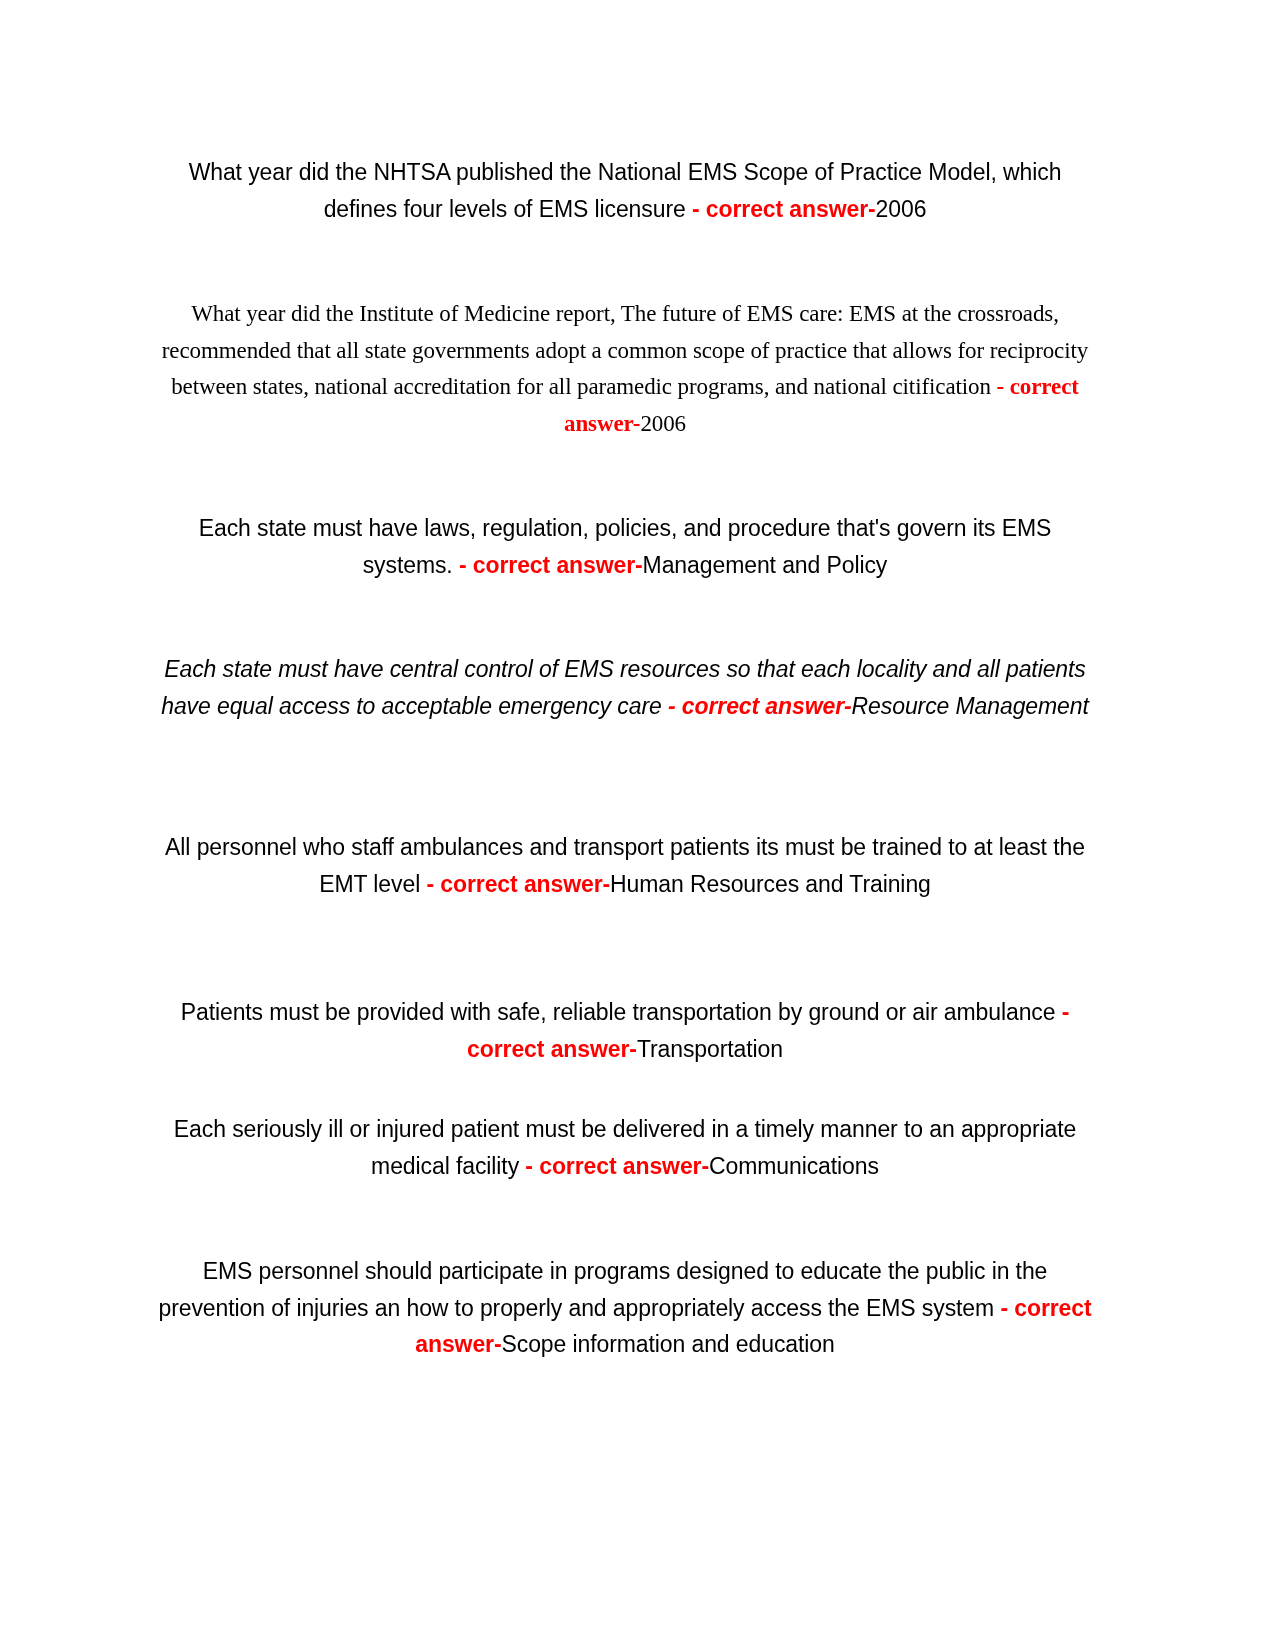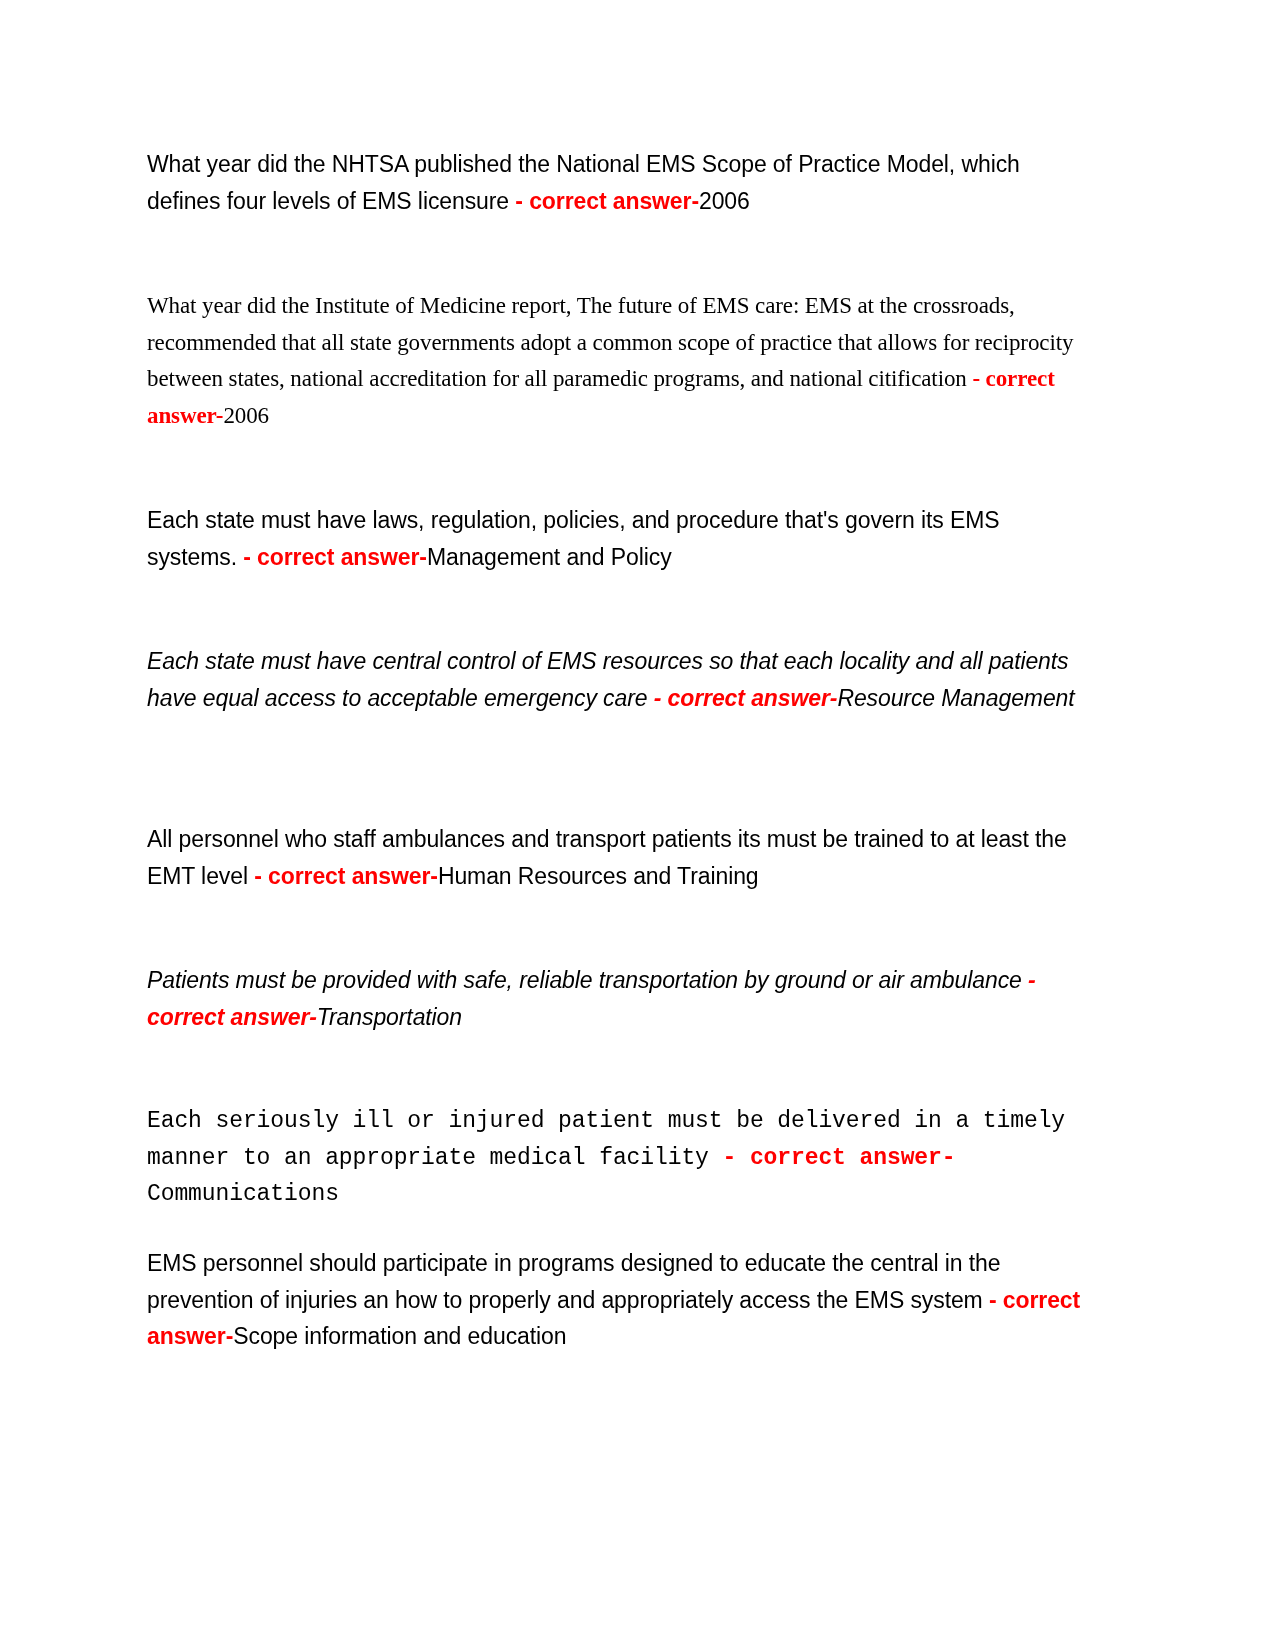--- a/index.html
+++ b/index.html
@@ -5,38 +5,39 @@
     html, body { margin: 0; padding: 0; background: #ffffff; }
     body {
       width: 1275px; height: 1650px; position: relative; overflow: hidden;
       font-family: "Liberation Sans", "DejaVu Sans", sans-serif;
       color: #000000;
     }
     .page { position: absolute; left: 143px; top: 0; width: 940px; }
     .qa {
       position: absolute; left: 0; width: 940px;
       font-size: 23px; line-height: 36.5px; letter-spacing: -0.1px;
-      margin: 4px;
+      margin: 12px;
+      text-align: center;
     }
     .sep { color: #ff0000; font-weight: bold; }
   </style>
 </head>
 <body>
 
 <div class="page">
 
   <p class="qa" style="top:142px;"><span>What year did the NHTSA published the National EMS Scope of Practice Model, which defines four levels of EMS licensure </span><span class="sep">- correct answer-</span><span>2006</span></p>
 
   <p class="qa" style="top:284px;font-family:Liberation Serif, serif;"><span>What year did the Institute of Medicine report, The future of EMS care: EMS at the crossroads, recommended that all state governments adopt a common scope of practice that allows for reciprocity between states, national accreditation for all paramedic programs, and national citification </span><span class="sep">- correct answer-</span><span>2006</span></p>
 
   <p class="qa" style="top:498px;"><span>Each state must have laws, regulation, policies, and procedure that's govern its EMS systems. </span><span class="sep">- correct answer-</span><span>Management and Policy</span></p>
 
   <p class="qa" style="top:639px;font-style:italic;"><span>Each state must have central control of EMS resources so that each locality and all patients have equal access to acceptable emergency care </span><span class="sep">- correct answer-</span><span>Resource Management</span></p>
 
   <p class="qa" style="top:817px;"><span>All personnel who staff ambulances and transport patients its must be trained to at least the EMT level </span><span class="sep">- correct answer-</span><span>Human Resources and Training</span></p>
 
-  <p class="qa" style="top:958px;font-style:italic;"><span>Patients must be provided with safe, reliable transportation by ground or air ambulance </span><span class="sep">- correct answer-</span><span>Transportation</span></p>
+  <p class="qa" style="top:982px;"><span>Patients must be provided with safe, reliable transportation by ground or air ambulance </span><span class="sep">- correct answer-</span><span>Transportation</span></p>
 
-  <p class="qa" style="top:1099px;font-family:Liberation Mono, monospace;"><span>Each seriously ill or injured patient must be delivered in a timely manner to an appropriate medical facility </span><span class="sep">- correct answer-</span><span>Communications</span></p>
+  <p class="qa" style="top:1099px;"><span>Each seriously ill or injured patient must be delivered in a timely manner to an appropriate medical facility </span><span class="sep">- correct answer-</span><span>Communications</span></p>
 
-  <p class="qa" style="top:1241px;"><span>EMS personnel should participate in programs designed to educate the central in the prevention of injuries an how to properly and appropriately access the EMS system </span><span class="sep">- correct answer-</span><span>Scope information and education</span></p>
+  <p class="qa" style="top:1241px;"><span>EMS personnel should participate in programs designed to educate the public in the prevention of injuries an how to properly and appropriately access the EMS system </span><span class="sep">- correct answer-</span><span>Scope information and education</span></p>
 
 </div>
 
 </body></html>

